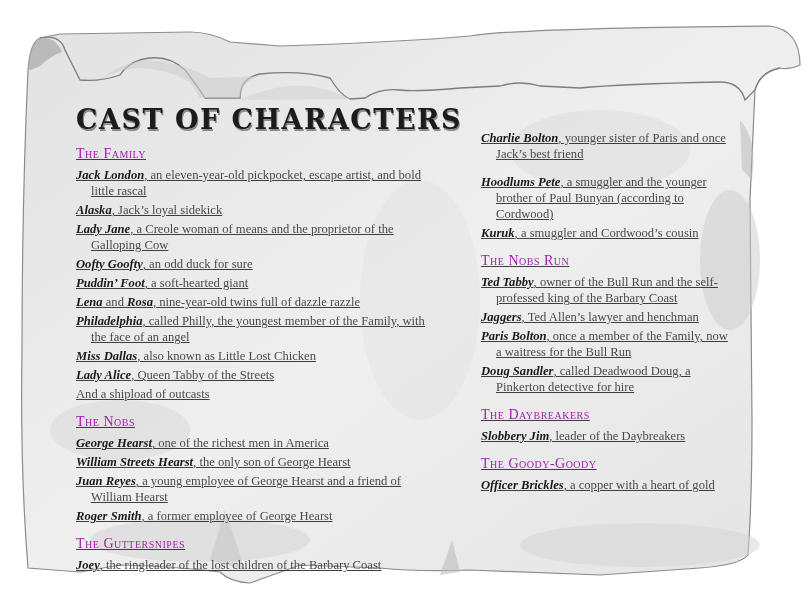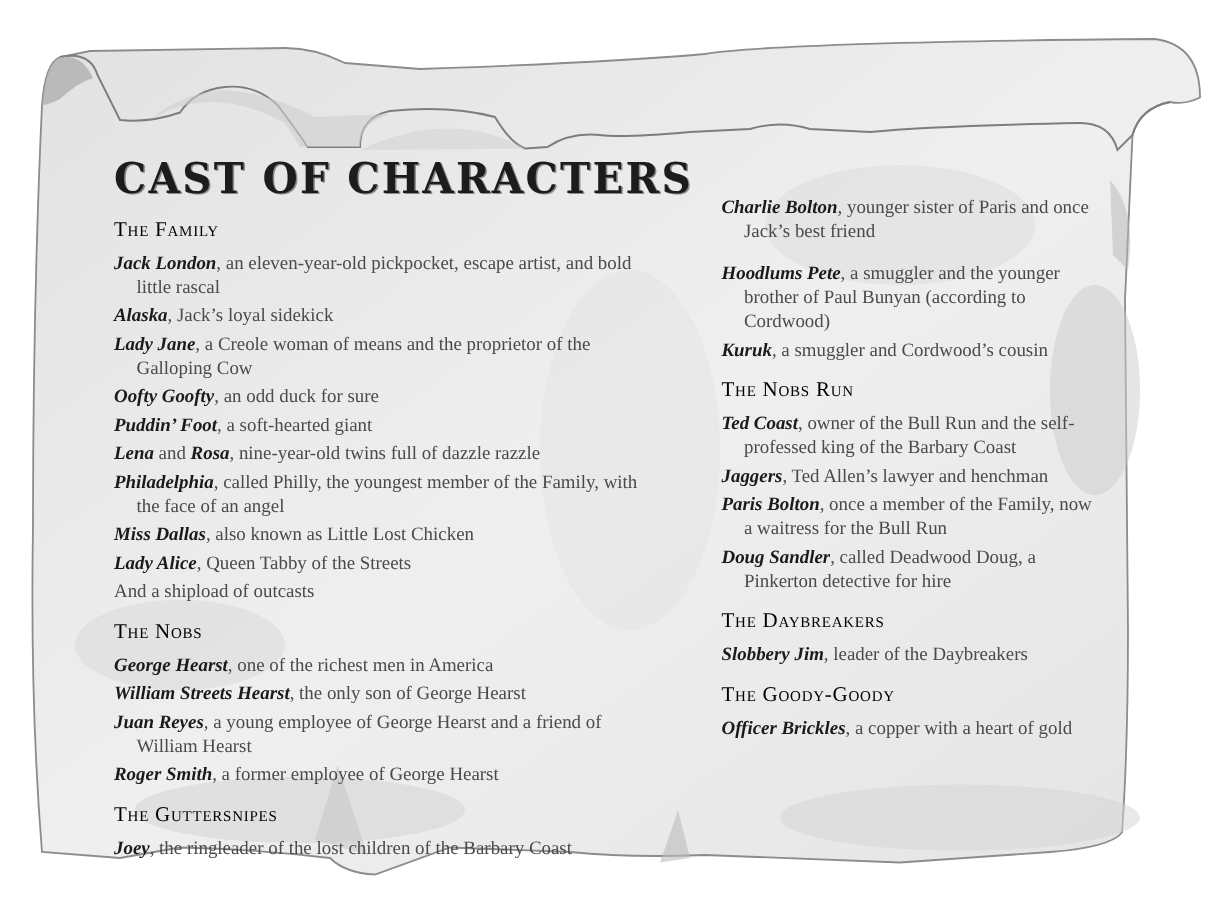--- a/index.html
+++ b/index.html
@@ -11,24 +11,24 @@
   .content { position: absolute; left: 16px; top: 0; width: 808px; height: 608px; }
   .title {
     position: absolute; left: 60px; top: 104px; margin: 0;
     font-family: "DejaVu Serif", serif; font-weight: bold; font-size: 27px;
     letter-spacing: 1.5px; color: #1c1c1c; transform: scaleY(1.05);
     text-shadow: 1px 1px 0 #8a8a8a;
   }
   .col { position: absolute; font-size: 11.4px; color: #3e3e3e; line-height: 16px; }
   .col-left { left: 60px; top: 146px; width: 360px; }
   .col-right { left: 465px; top: 130px; width: 255px; }
-  .group { margin-bottom: 12px; }
+  .group { margin-bottom: 12px; text-decoration: underline; }
   .group-title {
     font-family: "Liberation Serif", serif; font-variant: small-caps;
-    font-size: 14px; color: #000000; letter-spacing: 0.5px; margin: 0 0 5px 0;
+    font-size: 14px; color: #a21caf; letter-spacing: 0.5px; margin: 0 0 5px 0;
   }
   .entry { margin: 0 0 3px 0; padding-left: 15px; text-indent: -15px; }
   .entry-name { font-family: "Liberation Serif", serif; font-style: italic; font-weight: bold; font-size: 12.6px; color: #1a1a1a; }
   .entry-desc { font-family: "Liberation Serif", serif; font-size: 12.6px; color: #4a4a4a; }
 </style>
 </head>
 <body>
 
 <svg class="scroll-svg" viewBox="0 0 810 608" xmlns="http://www.w3.org/2000/svg">
   <defs>
@@ -94,21 +94,21 @@
       <p class="entry"><span class="entry-name">Charlie Bolton</span><span class="entry-desc">, younger sister of Paris and once Jack’s best friend</span></p>
     </div>
 
     <div class="group">
       <p class="entry"><span class="entry-name">Hoodlums Pete</span><span class="entry-desc">, a smuggler and the younger brother of Paul Bunyan (according to Cordwood)</span></p>
       <p class="entry"><span class="entry-name">Kuruk</span><span class="entry-desc">, a smuggler and Cordwood’s cousin</span></p>
     </div>
 
     <div class="group">
       <div class="group-title">The Nobs Run</div>
-      <p class="entry"><span class="entry-name">Ted Coast</span><span class="entry-desc">, owner of the Bull Run and the self-professed king of the Barbary Coast</span></p>
+      <p class="entry"><span class="entry-name">Ted Tabby</span><span class="entry-desc">, owner of the Bull Run and the self-professed king of the Barbary Coast</span></p>
       <p class="entry"><span class="entry-name">Jaggers</span><span class="entry-desc">, Ted Allen’s lawyer and henchman</span></p>
       <p class="entry"><span class="entry-name">Paris Bolton</span><span class="entry-desc">, once a member of the Family, now a waitress for the Bull Run</span></p>
       <p class="entry"><span class="entry-name">Doug Sandler</span><span class="entry-desc">, called Deadwood Doug, a Pinkerton detective for hire</span></p>
     </div>
 
     <div class="group">
       <div class="group-title">The Daybreakers</div>
       <p class="entry"><span class="entry-name">Slobbery Jim</span><span class="entry-desc">, leader of the Daybreakers</span></p>
     </div>
 

